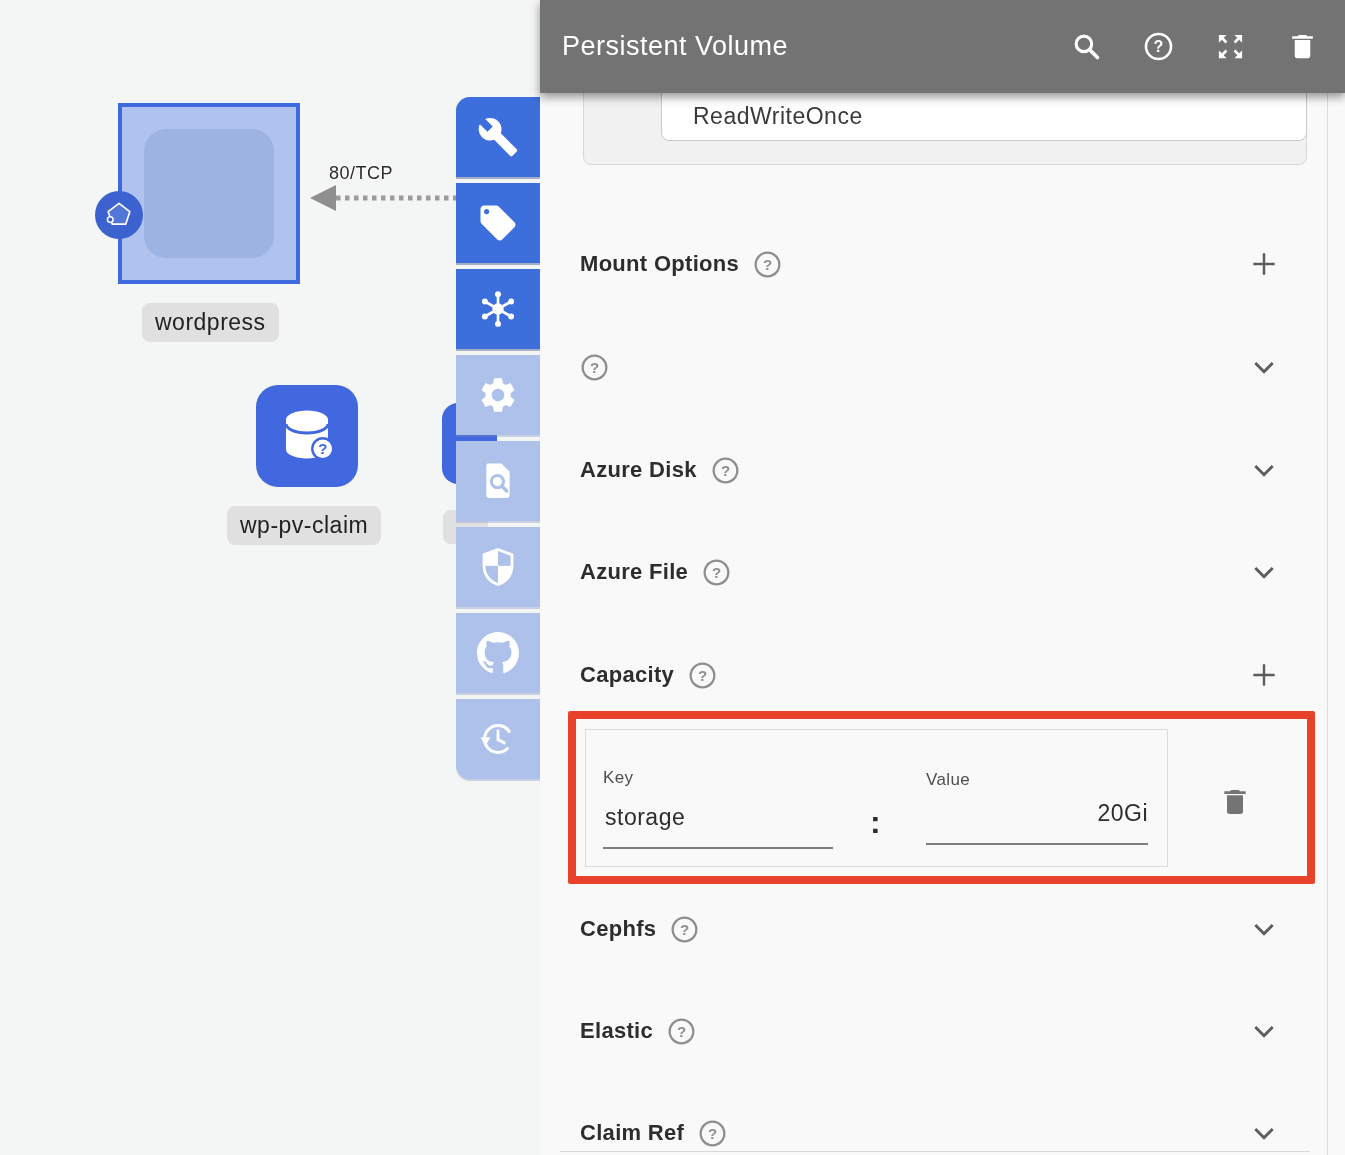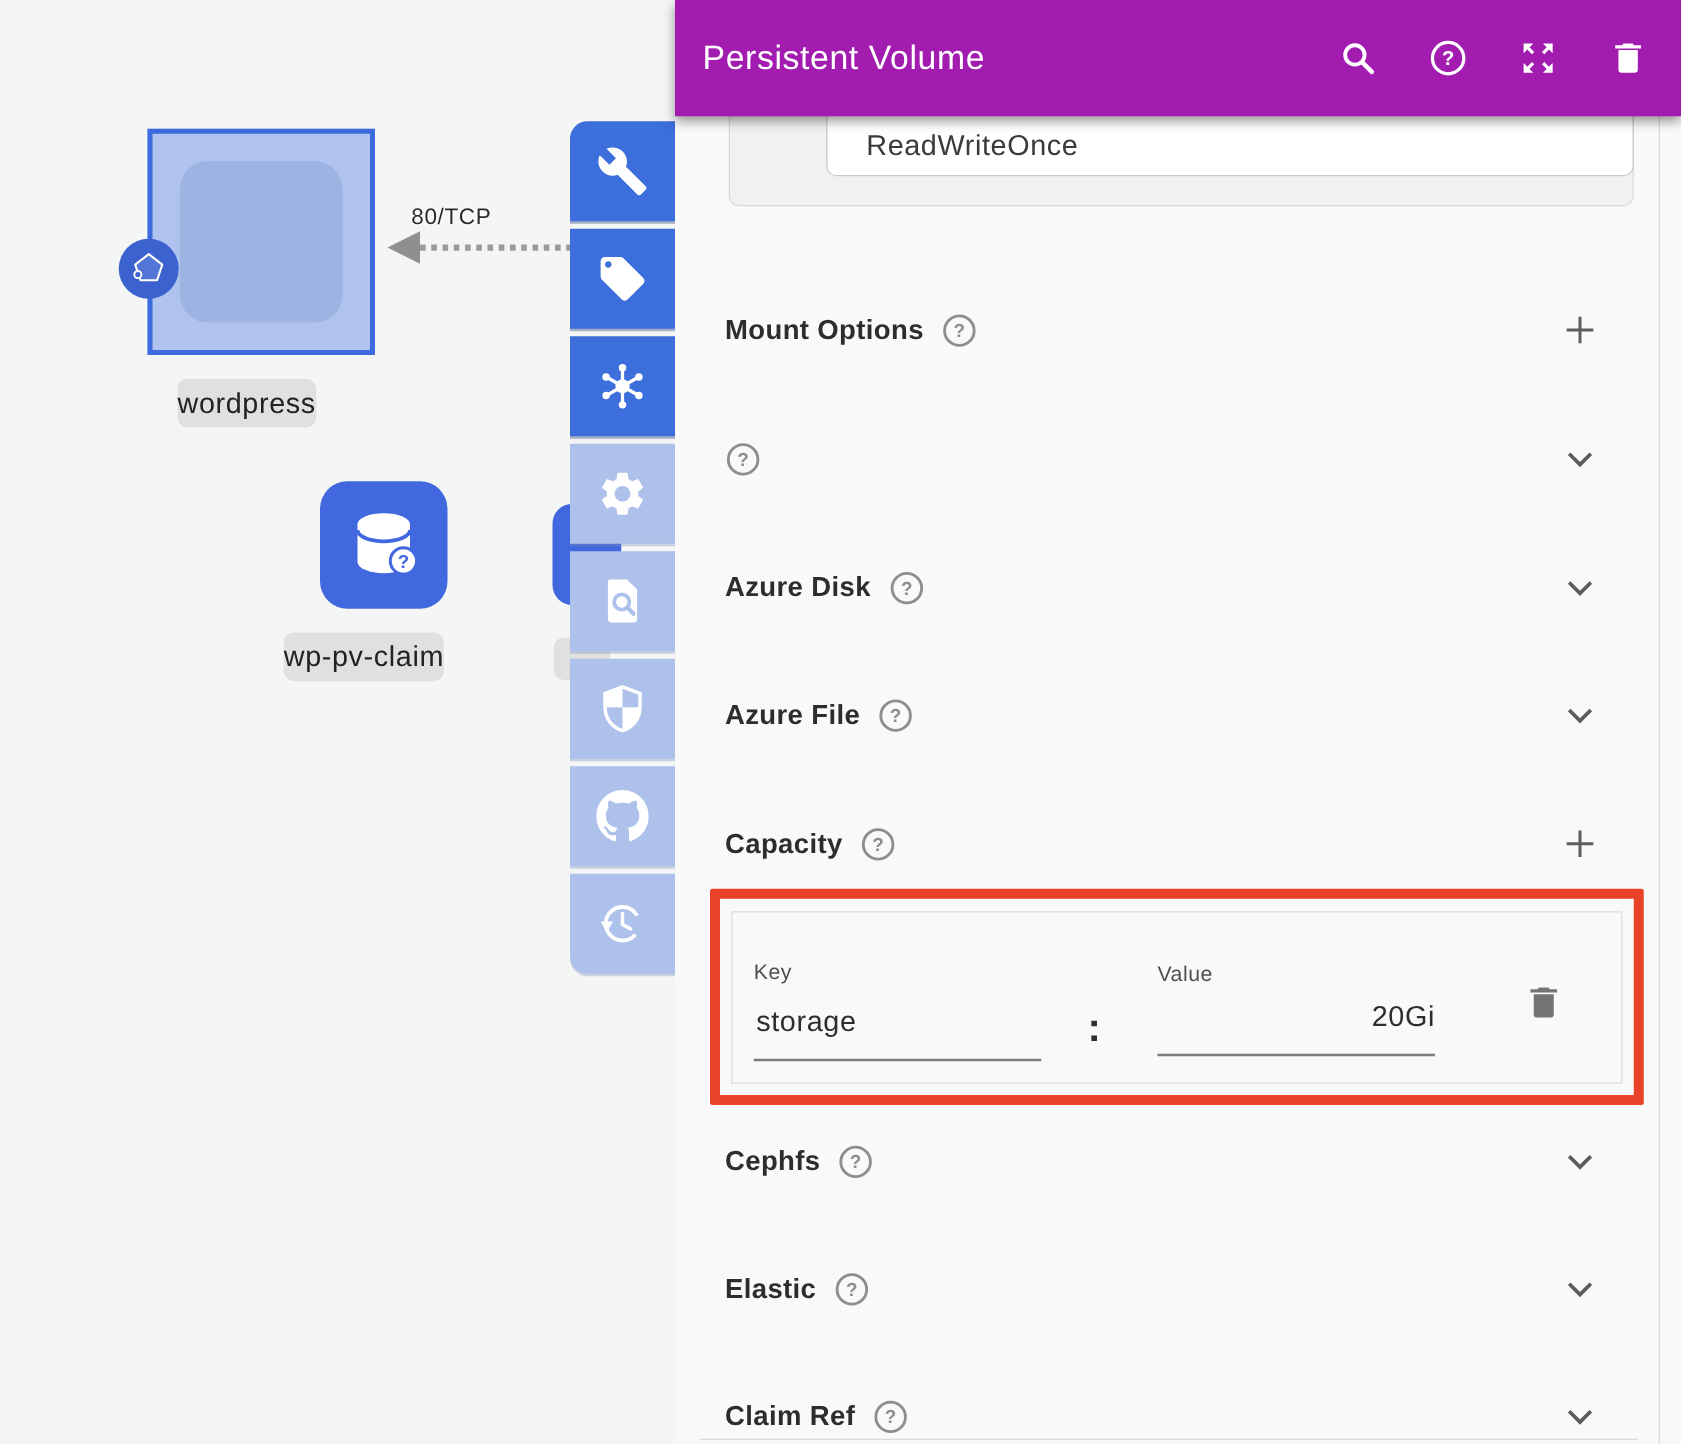--- a/index.html
+++ b/index.html
@@ -8,21 +8,21 @@
   .app { position:relative; width:1345px; height:1155px; overflow:hidden; }
 
   
   .canvas { position:absolute; left:0; top:0; width:540px; height:1155px; background:#f4f6f5; }
   .node-wordpress { position:absolute; left:118px; top:103px; width:182px; height:181px;
                     background:#afc3ee; border:4px solid #3d6bdd; }
   .node-wordpress-inner { position:absolute; left:22px; top:22px; width:130px; height:129px;
                     background:#9db3e1; border-radius:22px; }
   .node-badge { position:absolute; left:95px; top:191px; width:48px; height:48px;
                 background:#3c62d0; border-radius:50%; display:flex; align-items:center; justify-content:center; }
-  .canvas-label { position:absolute; background:#e0e0e0; border-radius:8px; padding:6px 0;
+  .canvas-label { position:absolute; background:#e0e0e0; border-radius:8px; padding:6px 13px;
                   font-size:23px; color:#222; letter-spacing:.5px; }
   .lbl-wordpress { left:142px; top:303px; }
   .lbl-wppv { left:227px; top:506px; }
   .node-pvc { position:absolute; left:256px; top:385px; width:102px; height:102px;
               background:#4168df; border-radius:22px; display:flex; align-items:center; justify-content:center; }
   .edge-label { position:absolute; left:329px; top:163px; font-size:18px; color:#2b2b2b;
                 text-shadow:0 0 3px #fff,0 0 3px #fff; letter-spacing:.5px; }
   .edge-svg { position:absolute; left:300px; top:160px; width:180px; height:70px; }
   .node-hidden { position:absolute; left:442px; top:403px; width:55px; height:81px;
                  background:#4168df; border-radius:16px; z-index:1; }
@@ -35,21 +35,21 @@
             justify-content:center; cursor:pointer; }
   .tb-solid { background:#3c6edc; box-shadow:0 2px 0 rgba(20,40,110,.35); }
   .tb-light { background:#aec1eb; box-shadow:0 2px 0 rgba(120,140,190,.35); }
   .tb-btn:first-child { border-radius:14px 0 0 0; }
   .tb-btn:last-child  { border-radius:0 0 0 14px; margin-bottom:0; }
   .tb-btn svg { width:42px; height:42px; }
 
   
   .panel { position:absolute; left:540px; top:0; width:805px; height:1155px;
            background:#f8f9f8; z-index:3; }
-  .panel-header { position:absolute; left:0; top:0; width:805px; height:93px; background:#a21caf;
+  .panel-header { position:absolute; left:0; top:0; width:805px; height:93px; background:#737373;
                   box-shadow:0 4px 9px rgba(0,0,0,.42); z-index:10; }
   .panel-title { position:absolute; left:22px; top:31px; color:#fff; font-size:27px;
                  font-weight:400; letter-spacing:.5px; }
   .hdr-icons { position:absolute; right:27px; top:31px; display:flex; gap:41px; align-items:center; }
   .hdr-icons .hicon { width:31px; height:31px; cursor:pointer; }
 
   .vline { position:absolute; left:787px; top:93px; width:1px; height:1062px; background:#dcdcdc; }
 
   .top-card { position:absolute; left:43px; top:15px; width:724px; height:150px;
               background:#f0f1f0; border:1px solid #d8d8d8; border-radius:8px; }
@@ -59,21 +59,21 @@
 
   .section-row { position:absolute; left:40px; width:700px; height:32px;
                  display:flex; align-items:center; }
   .sec-label { font-size:22px; font-weight:700; color:#2d2d2d; letter-spacing:.3px; margin-right:14px; }
   .sec-help { width:29px; height:29px; flex:0 0 auto; cursor:pointer; }
   .sec-right { position:absolute; right:0; top:0; width:32px; height:32px; cursor:pointer; }
   .sec-right svg { width:32px; height:32px; }
 
   .hl-box { position:absolute; left:28px; top:711px; width:747px; height:173px;
             border:8px solid #e8432a; border-radius:2px; }
-  .kv-card { position:absolute; left:45px; top:729px; width:713px; height:138px;
+  .kv-card { position:absolute; left:45px; top:729px; width:583px; height:138px;
              background:#f8f9f8; border:1px solid #dbdbdb; }
   .kv-label { position:absolute; font-size:17px; color:#4f4f4f; letter-spacing:.4px; }
   .kv-input { position:absolute; border:none; outline:none; background:transparent;
               border-bottom:2px solid #7d7d7d; font-size:23px; color:#2d2d2d;
               font-family:"Liberation Sans", sans-serif; padding:0 0 16px 2px; letter-spacing:.5px; }
   .kv-colon { position:absolute; left:284px; top:74px; font-size:32px; font-weight:700; color:#2f2f2f; }
   .kv-trash { position:absolute; left:633px; top:53px; width:32px; height:38px; cursor:pointer; }
 
   .bottom-line { position:absolute; left:20px; top:1151px; width:750px; height:1px; background:#d9d9d9; }
 </style>

